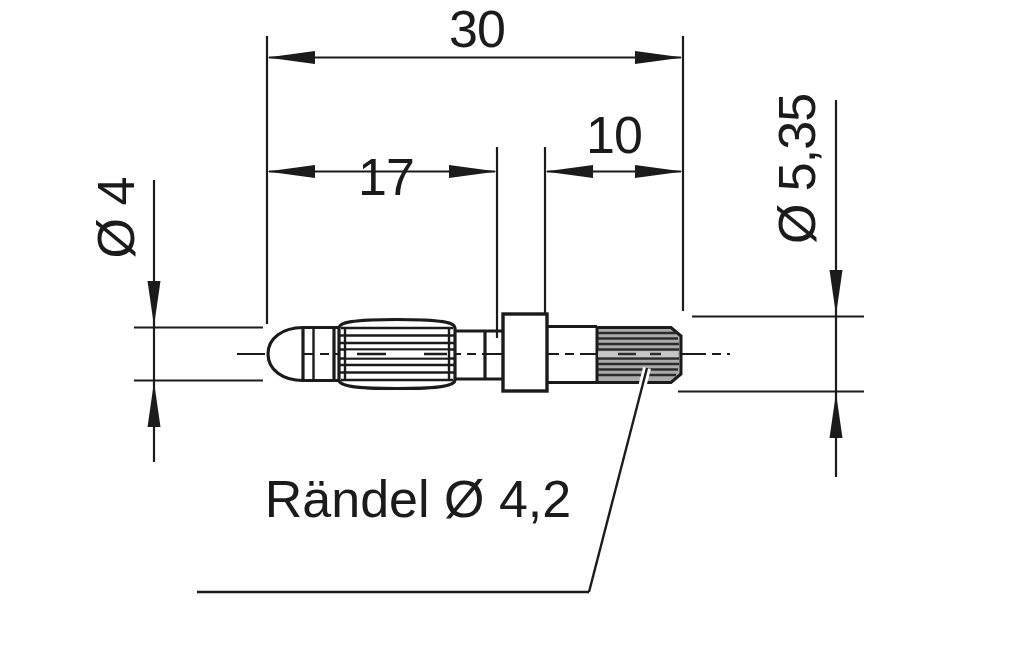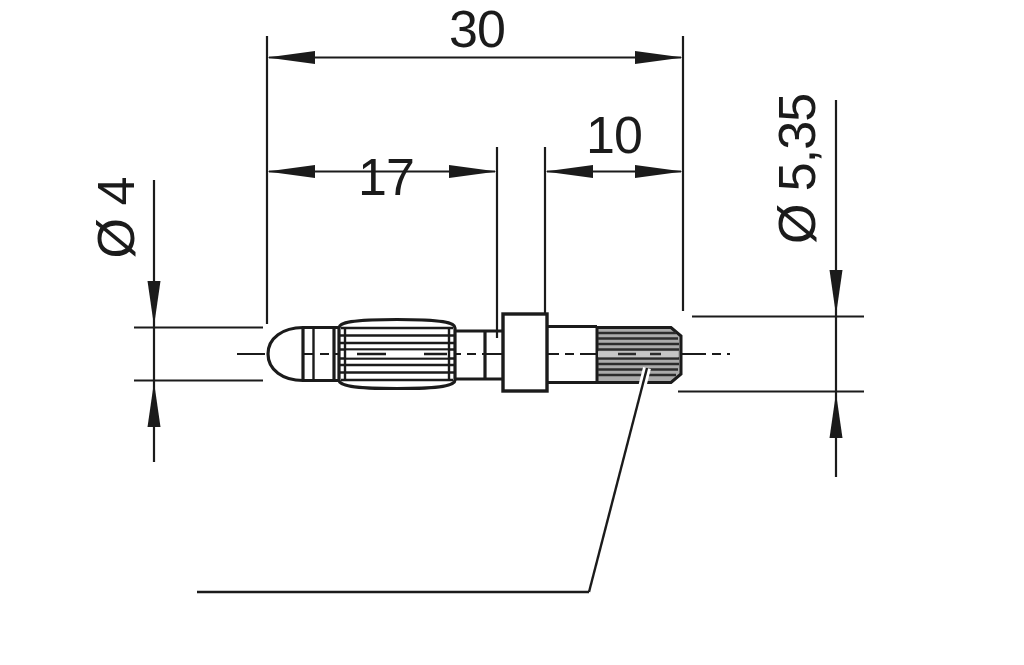--- a/index.html
+++ b/index.html
@@ -149,14 +149,15 @@
   <div class="lbl digits" style="left:477px; top:3px;">30</div>
 
   <div class="lbl digits" style="left:386px; top:111px;margin-top:40px;">17</div>
 
   <div class="lbl digits" style="left:614px; top:109px;">10</div>
 
   <div class="lbl digits rot" style="left:116px; top:218px;">Ø 4</div>
 
   <div class="lbl digits rot" style="left:797px; top:169px;">Ø 5,35</div>
 
+  <div class="lbl" style="left:418px; top:473px;">Rändel Ø 4,2</div>
 
 </div>
 
 </body></html>

